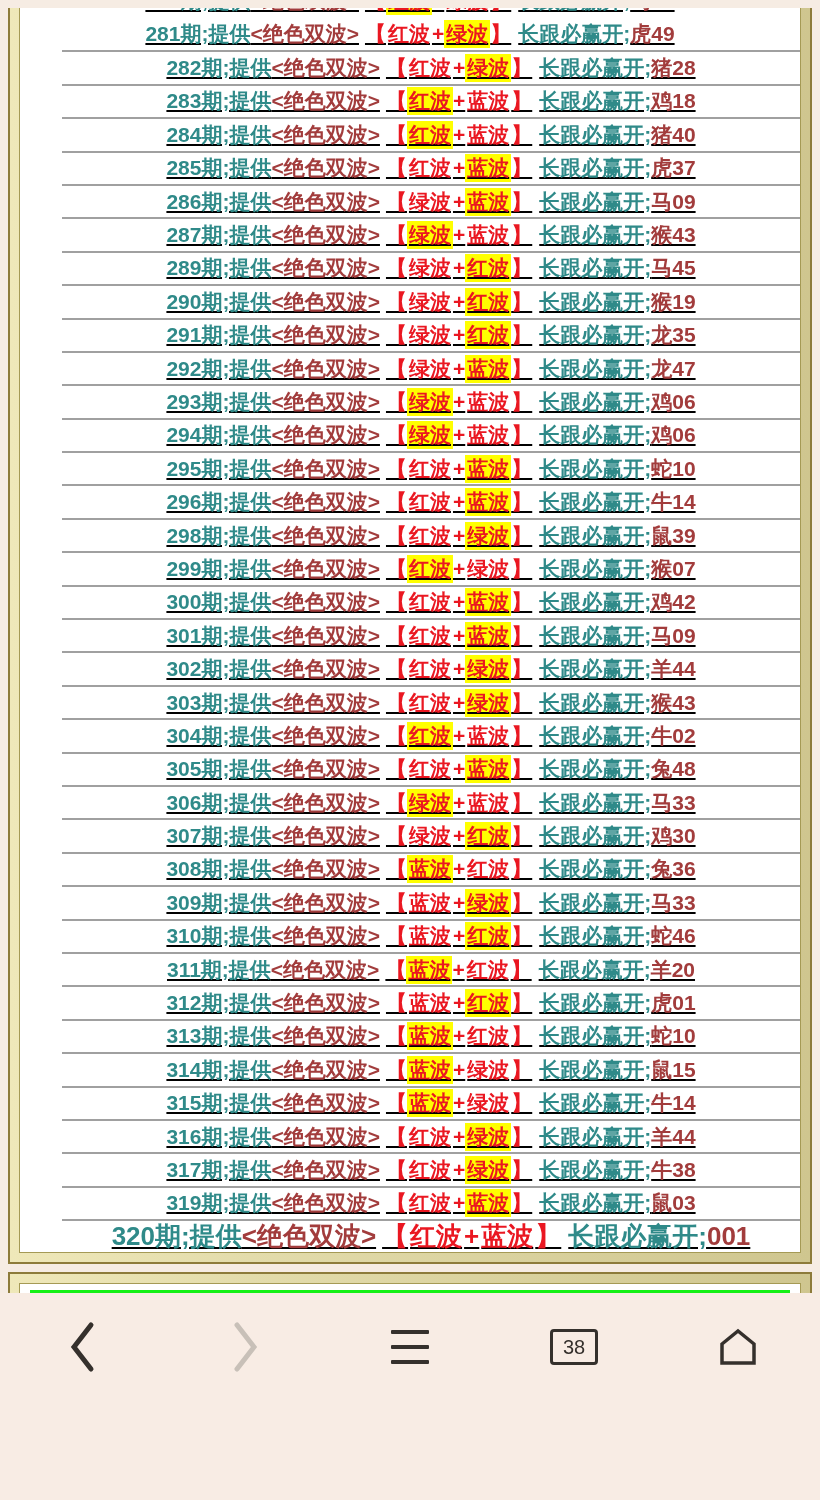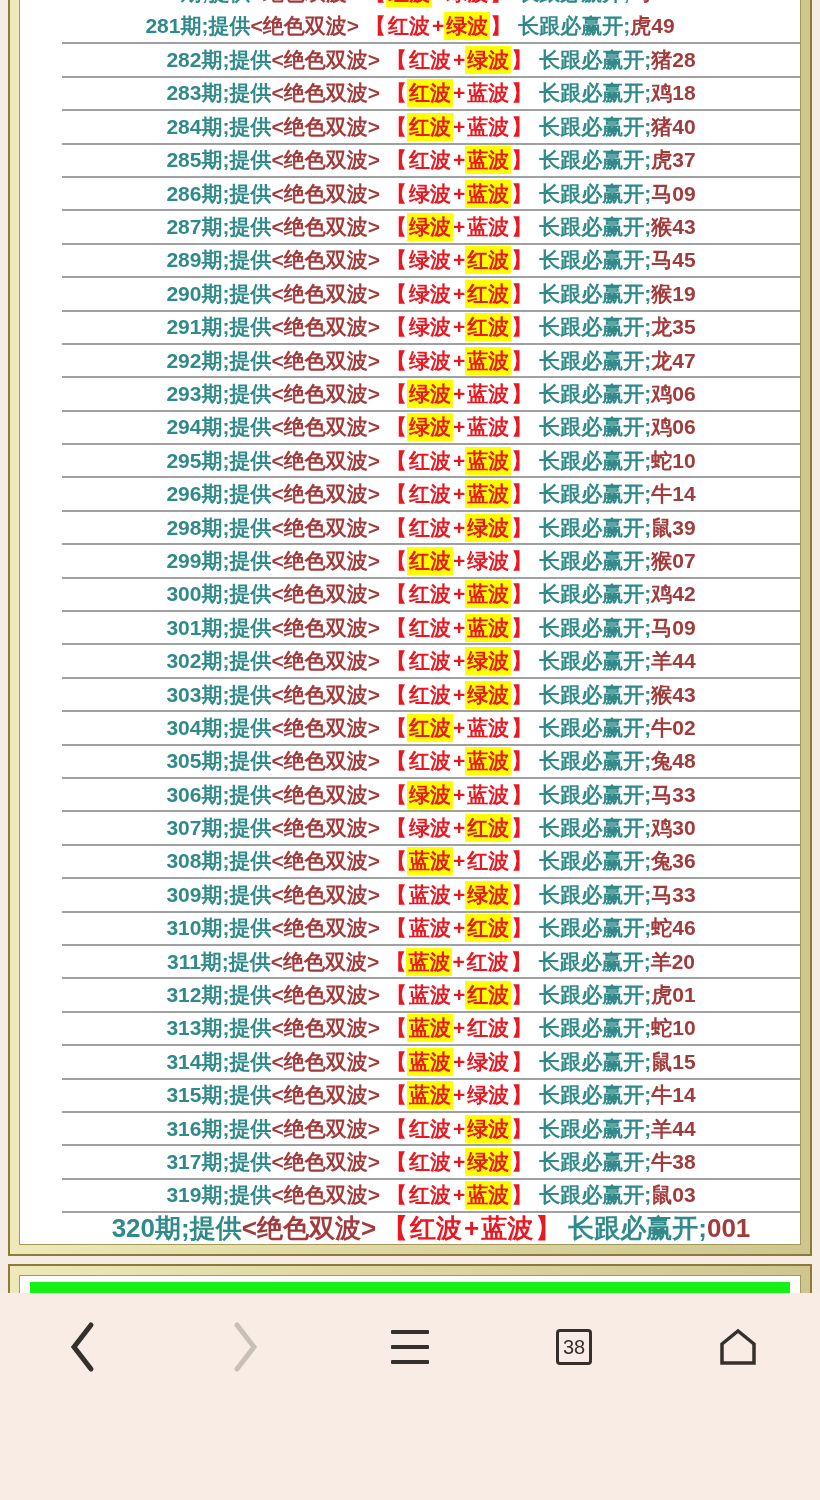--- a/index.html
+++ b/index.html
@@ -7,21 +7,21 @@
     --gold-dark:#8d7b3a; --gold-light:#e3dcab; --gold-light2:#cfc68f;
     --teal:#2f8a89; --maroon:#a23c3c; --red:#ea1721; --hl:#ffff00;
     --sep:#a0a0a0; --green:#16f016;
     --icon-dark:#35302c; --icon-light:#c8c0b8; --icon-sys:#8e827a;
     --watermark:#b2ada8;
   }
   *{margin:0;padding:0;box-sizing:border-box;}
   html,body{width:820px;height:1500px;overflow:hidden;}
   body{font-family:"Liberation Sans","DejaVu Sans",sans-serif;background:var(--bg-page);position:relative;}
 
-  .content{position:absolute;top:0;left:0;width:820px;height:1491px;overflow:hidden;background:var(--bg-page);}
+  .content{position:absolute;top:8px;left:0;width:820px;height:1491px;overflow:hidden;background:var(--bg-page);text-decoration:underline;}
 
   
   .gframe{margin:0 8px;border:2px solid var(--gold-dark);background:linear-gradient(90deg,#efe8b9,var(--gold-light) 30%,var(--gold-light2));}
   .gframe .ginner{border:1px solid #a59a55;background:#fff;}
   .frame1{border-top:none;padding:0 9px 9px 9px;}
   .frame1 .ginner{border-top:none;}
   .frame2{margin-top:8px;padding:9px;height:120px;}
   .frame2 .ginner{height:100%;padding:6px 10px;}
   .greenbar{height:15px;background:var(--green);}
 
@@ -40,21 +40,21 @@
   .row .wave{padding:0 2px;}
   .row .wave.hl{background:var(--hl);}
   .row.emph{font-size:26px;}
 
   
   .bottombar{position:absolute;top:1293px;left:0;width:820px;height:207px;background:var(--bg-toolbar);}
   .navrow1{height:108px;display:flex;align-items:center;}
   .navslot{flex:1;display:flex;align-items:center;justify-content:center;}
   .menu-lines{display:flex;flex-direction:column;gap:11px;}
   .menu-lines i{display:block;width:38px;height:4px;background:var(--icon-dark);border-radius:1px;}
-  .tabbox{width:36px;height:36px;border:3px solid var(--icon-dark);border-radius:4px;
+  .tabbox{width:48px;height:36px;border:3px solid var(--icon-dark);border-radius:4px;
           display:flex;align-items:center;justify-content:center;
           font-size:20px;color:var(--icon-dark);}
   .navrow2{height:70px;position:relative;}
   .sys-lines{position:absolute;left:200px;top:22px;display:flex;flex-direction:column;gap:8px;}
   .sys-lines i{display:block;width:27px;height:3px;background:var(--icon-sys);border-radius:2px;}
   .sys-square{position:absolute;left:397px;top:12px;width:26px;height:33px;border:3px solid var(--icon-sys);border-radius:9px;}
   .sys-tri{position:absolute;left:592px;top:15px;}
   .watermark{position:absolute;right:8px;bottom:8px;font-size:21px;font-weight:bold;color:var(--watermark);letter-spacing:0.5px;}
 </style>
 </head>

